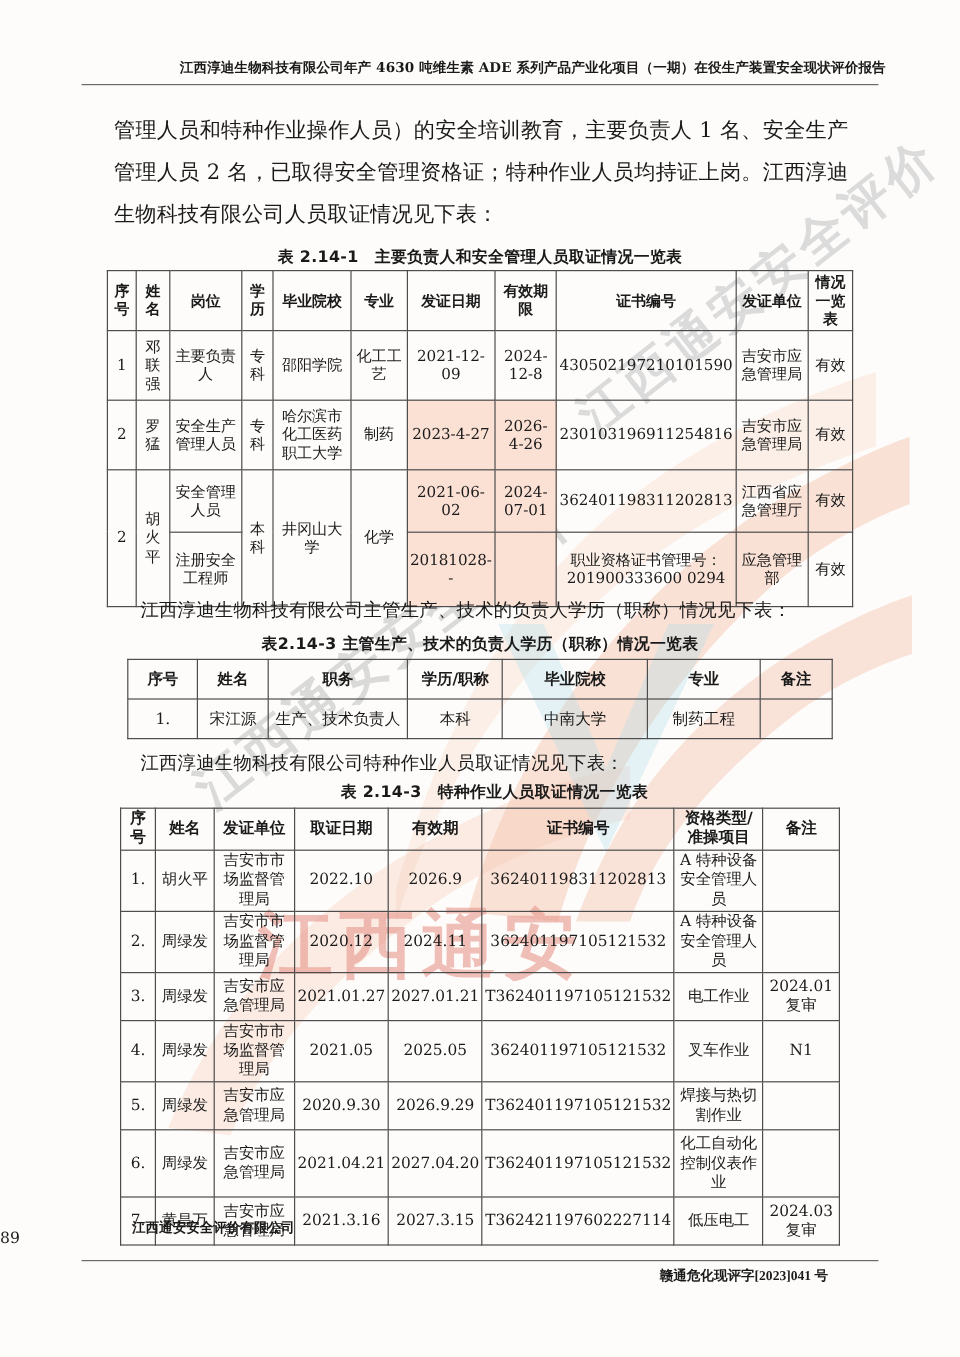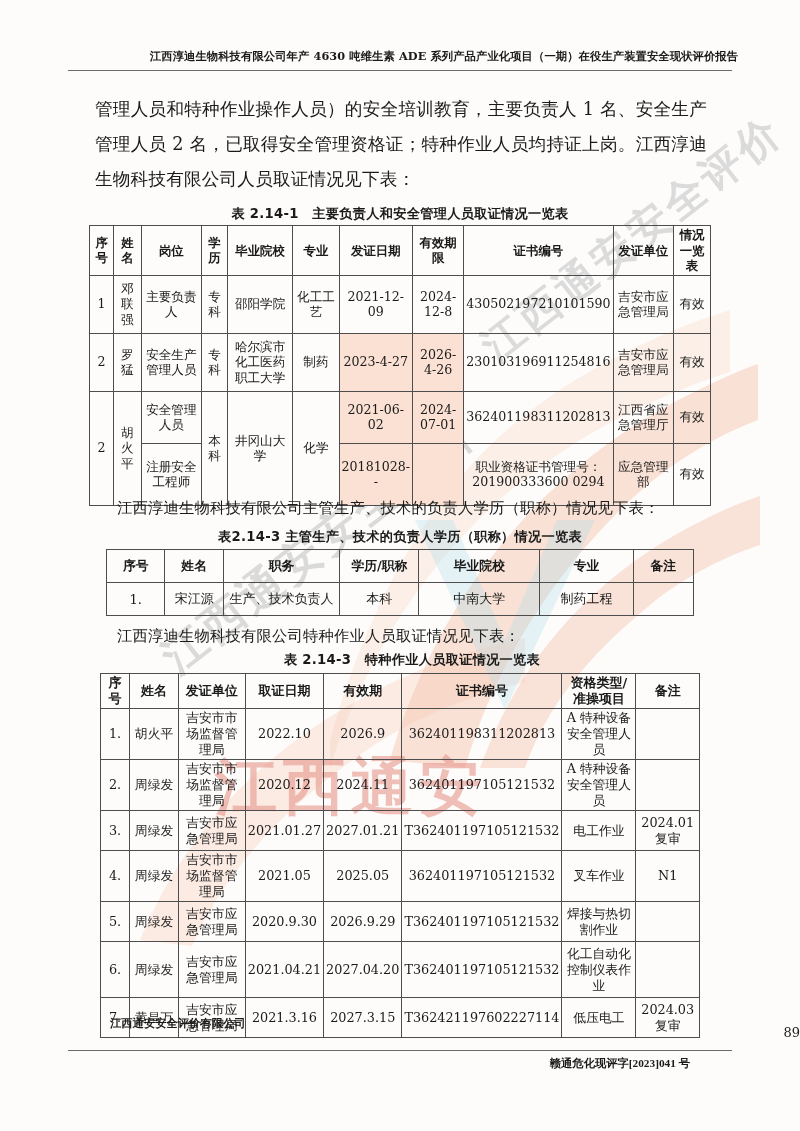--- a/index.html
+++ b/index.html
@@ -127,21 +127,21 @@
   #t2 td { font-size:13px; height:33px; }
   #t2 .hd { font-family:"DejaVu Sans","Liberation Sans",sans-serif; font-weight:bold; font-size:12.8px; }
 
   
   #t3 { left:100px; top:673px; width:600px; }
   #t3 td { font-size:12.8px; line-height:16px; }
   #t3 .hd { font-family:"DejaVu Sans","Liberation Sans",sans-serif; font-weight:bold; font-size:13px; }
 
   .pageno {
     position:absolute; left:0; top:1025px; width:800px;
-    text-align:right; font-size:13px;
+    text-align:left; font-size:13px;
   }
   .ftr-rule {
     position:absolute; left:68px; top:1050px; width:664px;
     border-top:1.6px solid #6a6a6a;
   }
   .ftr-l {
     position:absolute; left:110px; top:1016px;
     font-family:"DejaVu Sans","Liberation Sans",sans-serif;
     font-weight:bold; font-size:11.3px;
   }

